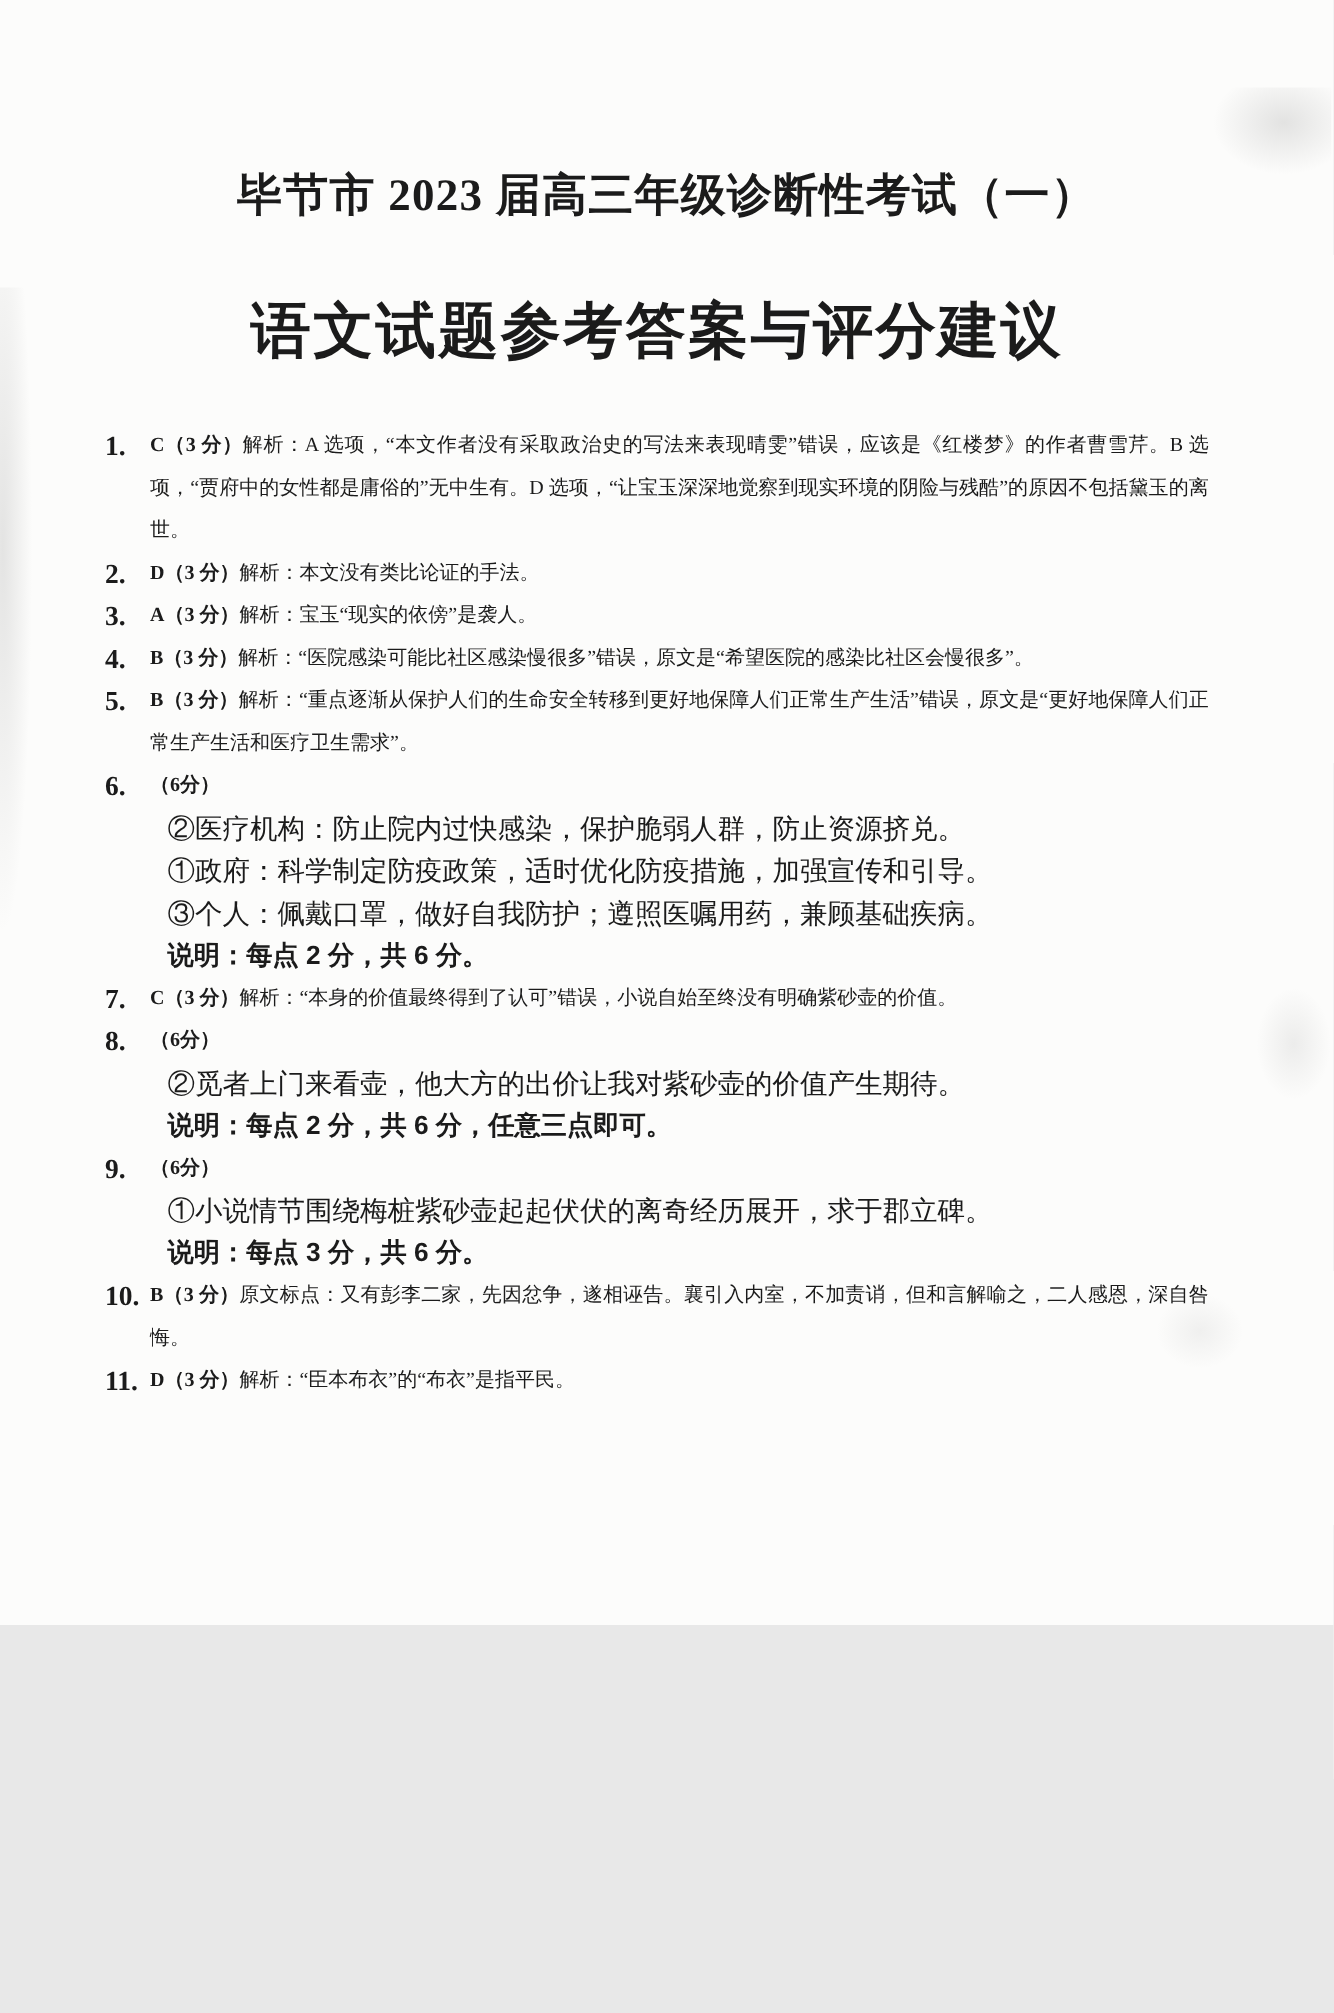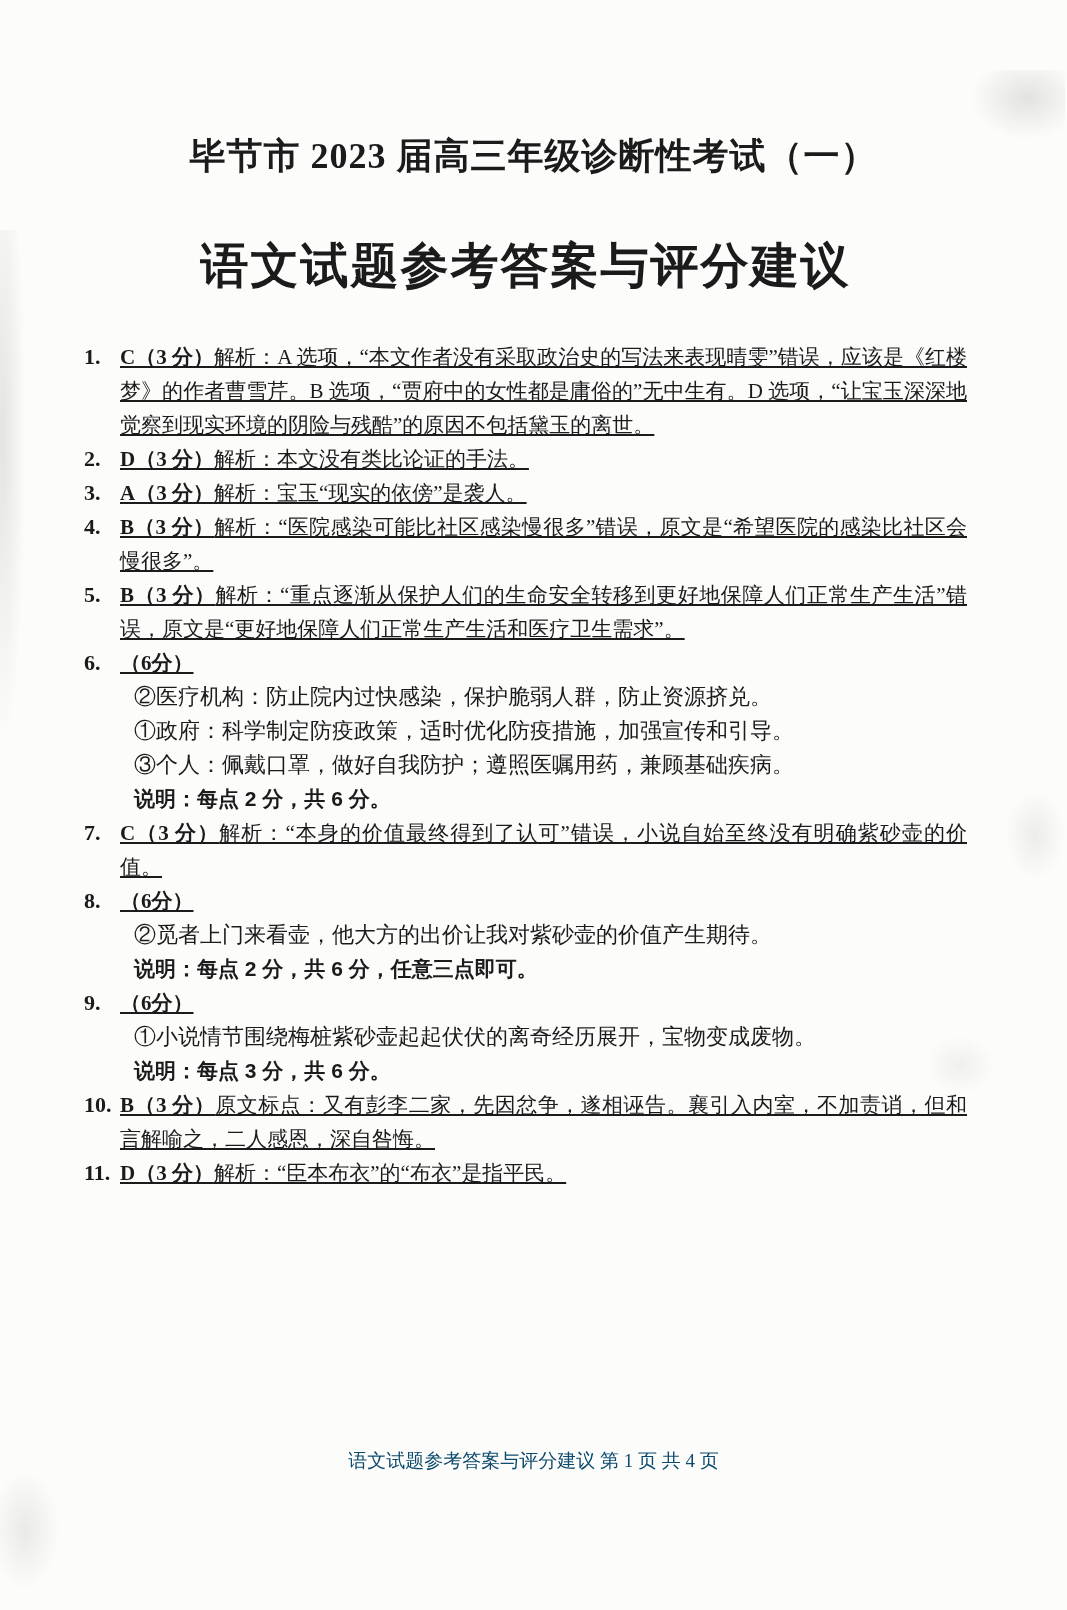--- a/index.html
+++ b/index.html
@@ -1,18 +1,18 @@
 <!DOCTYPE html>
 <html><head>
 <meta charset="utf-8">
 <style>
   html,body { margin:0; padding:0; background:#e8e8e8; }
   .page {
     position:relative;
-    width:1067px; height:1610px;
+    width:1067px; height:1300px;
     margin:0 auto;
     background:#fcfcfb;
     overflow:hidden;
     font-family:"Liberation Serif","DejaVu Serif",serif;
     color:#1b1b1b;
   }
   .title1 {
     margin:132px 0 0 0;
     text-align:center;
     font-size:36px;
@@ -35,24 +35,23 @@
   .num {
     flex:0 0 36px;
     width:36px;
     font-weight:bold;
     font-size:22px;
     line-height:34px;
   }
   .content { flex:1; min-width:0; }
   .main {
     margin:0;
-    font-size:21px;
+    font-size:16px;
     line-height:34px;
     text-align:justify;
-    text-decoration:underline;
   }
   .ans { font-weight:bold; }
   .sub {
     margin:0;
     padding-left:14px;
     font-size:22px;
     line-height:34px;
   }
   .note {
     margin:0;
@@ -142,21 +141,21 @@
         <div class="content">
           <p class="main"><b class="ans">（6分）</b></p>
           <p class="sub">②觅者上门来看壶，他大方的出价让我对紫砂壶的价值产生期待。</p>
           <p class="note">说明：每点 2 分，共 6 分，任意三点即可。</p>
         </div>
       </div>
       <div class="item">
         <span class="num">9.</span>
         <div class="content">
           <p class="main"><b class="ans">（6分）</b></p>
-          <p class="sub">①小说情节围绕梅桩紫砂壶起起伏伏的离奇经历展开，宝物变成废物。</p>
+          <p class="sub">①小说情节围绕梅桩紫砂壶起起伏伏的离奇经历展开，求于郡立碑。</p>
           <p class="note">说明：每点 3 分，共 6 分。</p>
         </div>
       </div>
       <div class="item">
         <span class="num">10.</span>
         <div class="content">
           <p class="main"><b class="ans">B（3 分）</b><span>原文标点：又有彭李二家，先因忿争，遂相诬告。襄引入内室，不加责诮，但和言解喻之，二人感恩，深自咎悔。</span></p>
         </div>
       </div>
       <div class="item">

